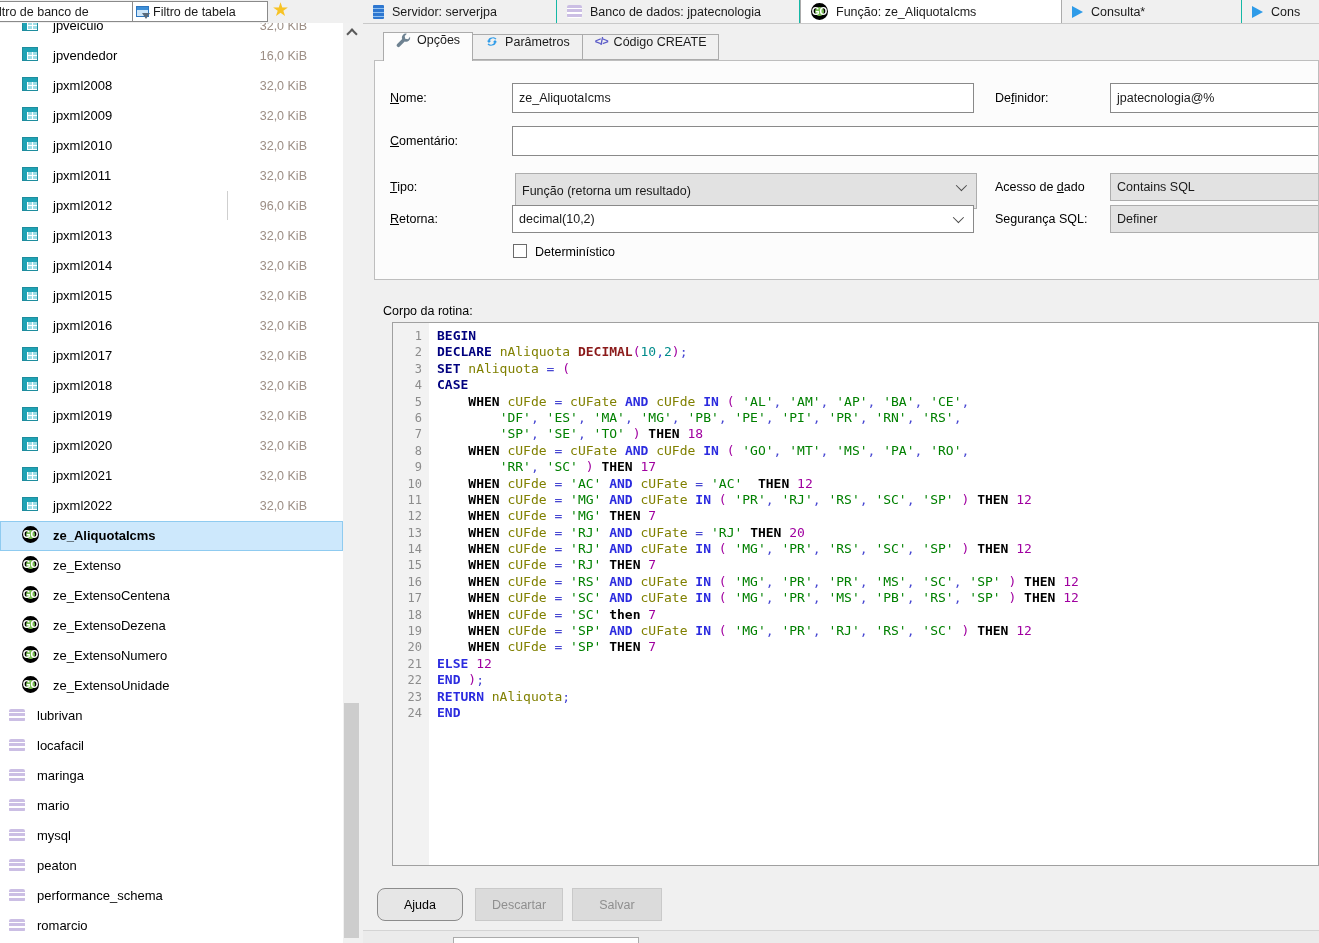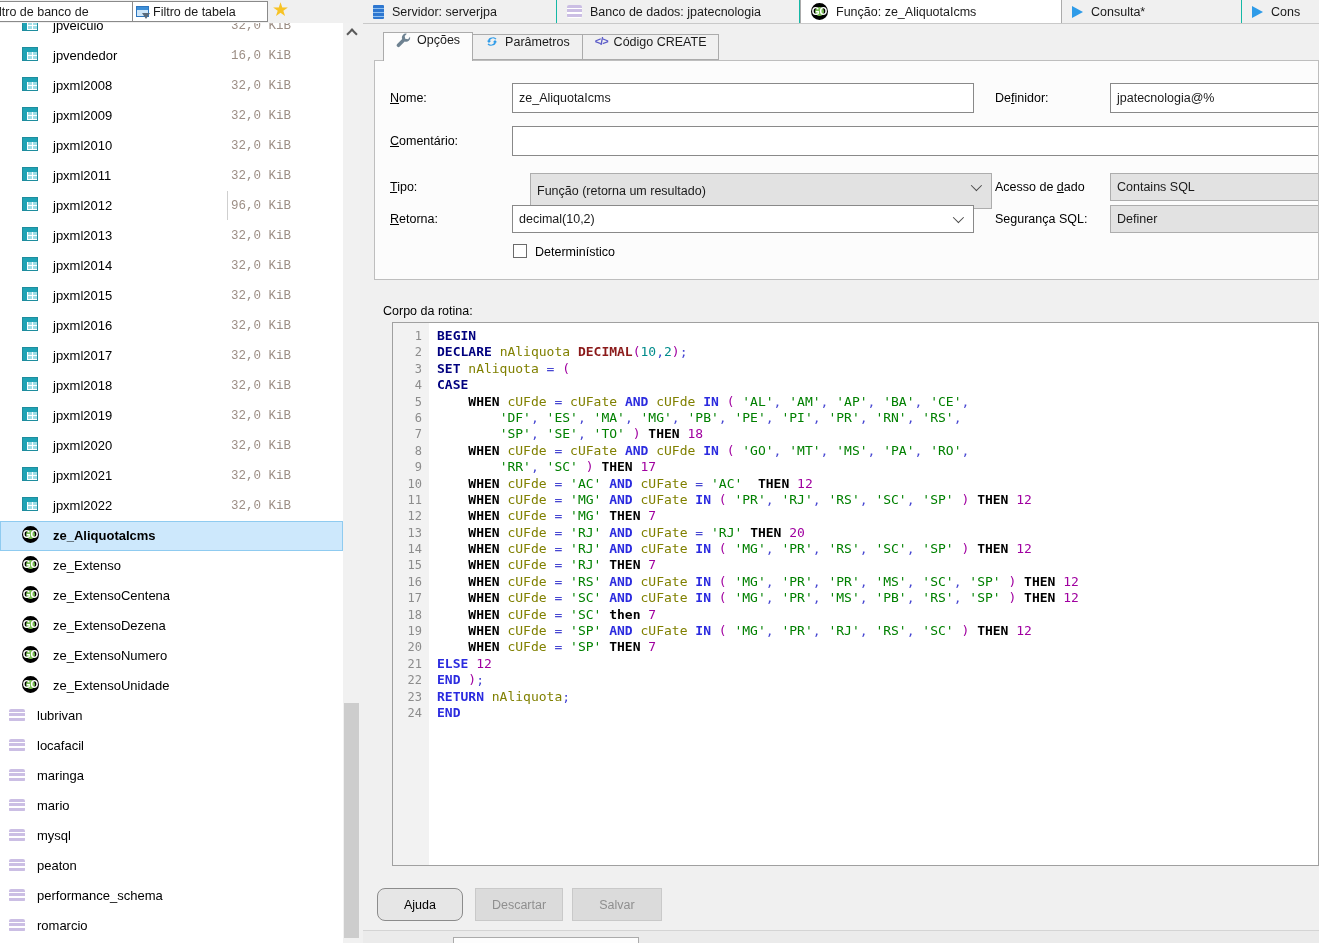--- a/index.html
+++ b/index.html
@@ -22,21 +22,21 @@
   .star{position:absolute;left:272px;top:-2px;font-size:19px;color:#F7C325;cursor:pointer;}
   .tree{position:absolute;left:0;top:23px;width:343px;height:920px;background:#fff;overflow:hidden;}
   .tree-rows{margin-top:-12px;}
   .tree-row{position:relative;height:30px;line-height:30px;font-size:13px;white-space:nowrap;}
   .tree-row.selected{background:#CDE8FC;box-shadow:inset 0 0 0 1px #8FCBF0;}
   .tree-row.selected .tname{font-weight:bold;}
   .ticon{position:absolute;top:6px;display:inline-flex;}
   .lvl1 .ticon{left:22px;} .lvl0 .ticon{left:9px;}
   .tname{position:absolute;left:53px;color:#000;}
   .lvl0 .tname{left:37px;}
-  .tsize{position:absolute;right:52px;color:#9C8E85;font-size:12.5px;font-family:Liberation Mono, monospace;}
+  .tsize{position:absolute;right:36px;color:#9C8E85;font-size:12.5px;}
   .ticon.table{width:16px;height:14px;border:1px solid #1E8D9E;box-sizing:border-box;background-color:#9FDDE6;
       background-image:linear-gradient(#1FA3B5 0 4px,rgba(0,0,0,0) 4px),
                        linear-gradient(to right,#1FA3B5 0 4px,rgba(0,0,0,0) 4px),
                        repeating-linear-gradient(to right,rgba(0,0,0,0) 0 4px,#fff 4px 5px),
                        repeating-linear-gradient(to bottom,rgba(0,0,0,0) 0 3px,#fff 3px 4px);}
   .go-badge{width:17px;height:17px;border-radius:50%;background:#79BE54;border:4px solid #000000;box-sizing:border-box;
       color:#fff;font-size:10px;font-weight:bold;display:inline-flex;align-items:center;justify-content:center;top:5px;}
   .ticon.database{width:16px;height:13px;border-radius:2px;top:8px;
       background:repeating-linear-gradient(to bottom,#CBBEE4 0 3px,#ffffff 3px 4.4px);}
   .tree-col-div{position:absolute;left:227px;top:168px;width:1px;height:29px;background:#CFCFCF;}
@@ -343,21 +343,21 @@
         <div class="flabel" style="left:15px;top:73px">
           <span></span><u>C</u><span>omentário:</span>
         </div>
         <div class="tinput" style="left:137px;top:65px;width:840px;height:30px">
           <span></span>
         </div>
 
         <div class="flabel" style="left:15px;top:119px">
           <span></span><u>T</u><span>ipo:</span>
         </div>
-        <div class="combo gray" style="left:155px;top:112px;width:462px;height:36px">
+        <div class="combo gray" style="left:140px;top:112px;width:462px;height:36px">
           <span>Função (retorna um resultado)</span>
           <span class="chev"></span>
         </div>
         <div class="flabel" style="left:620px;top:119px;width:92px">
           <span>Acesso de </span><u>d</u><span>ado</span>
         </div>
         <div class="combo gray" style="left:735px;top:112px;width:240px;height:28px">
           <span>Contains SQL</span>
         </div>
 

